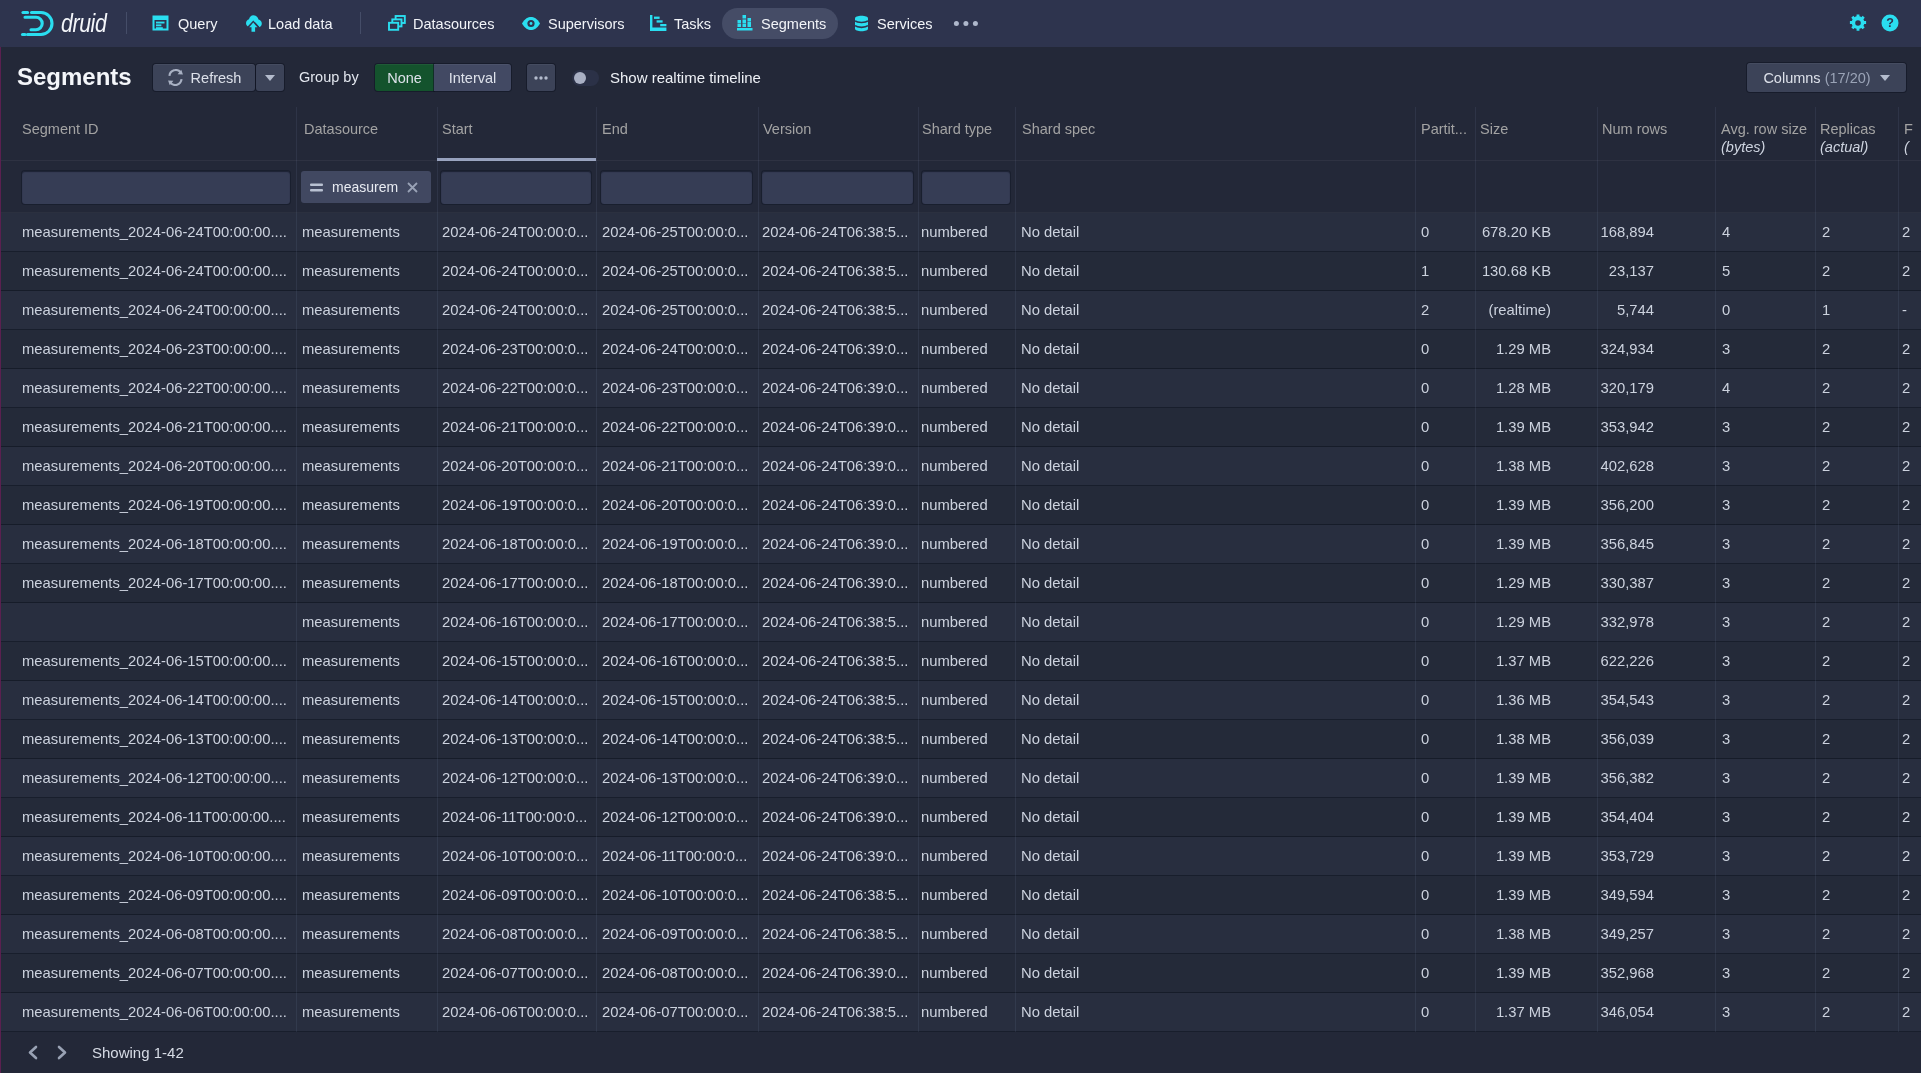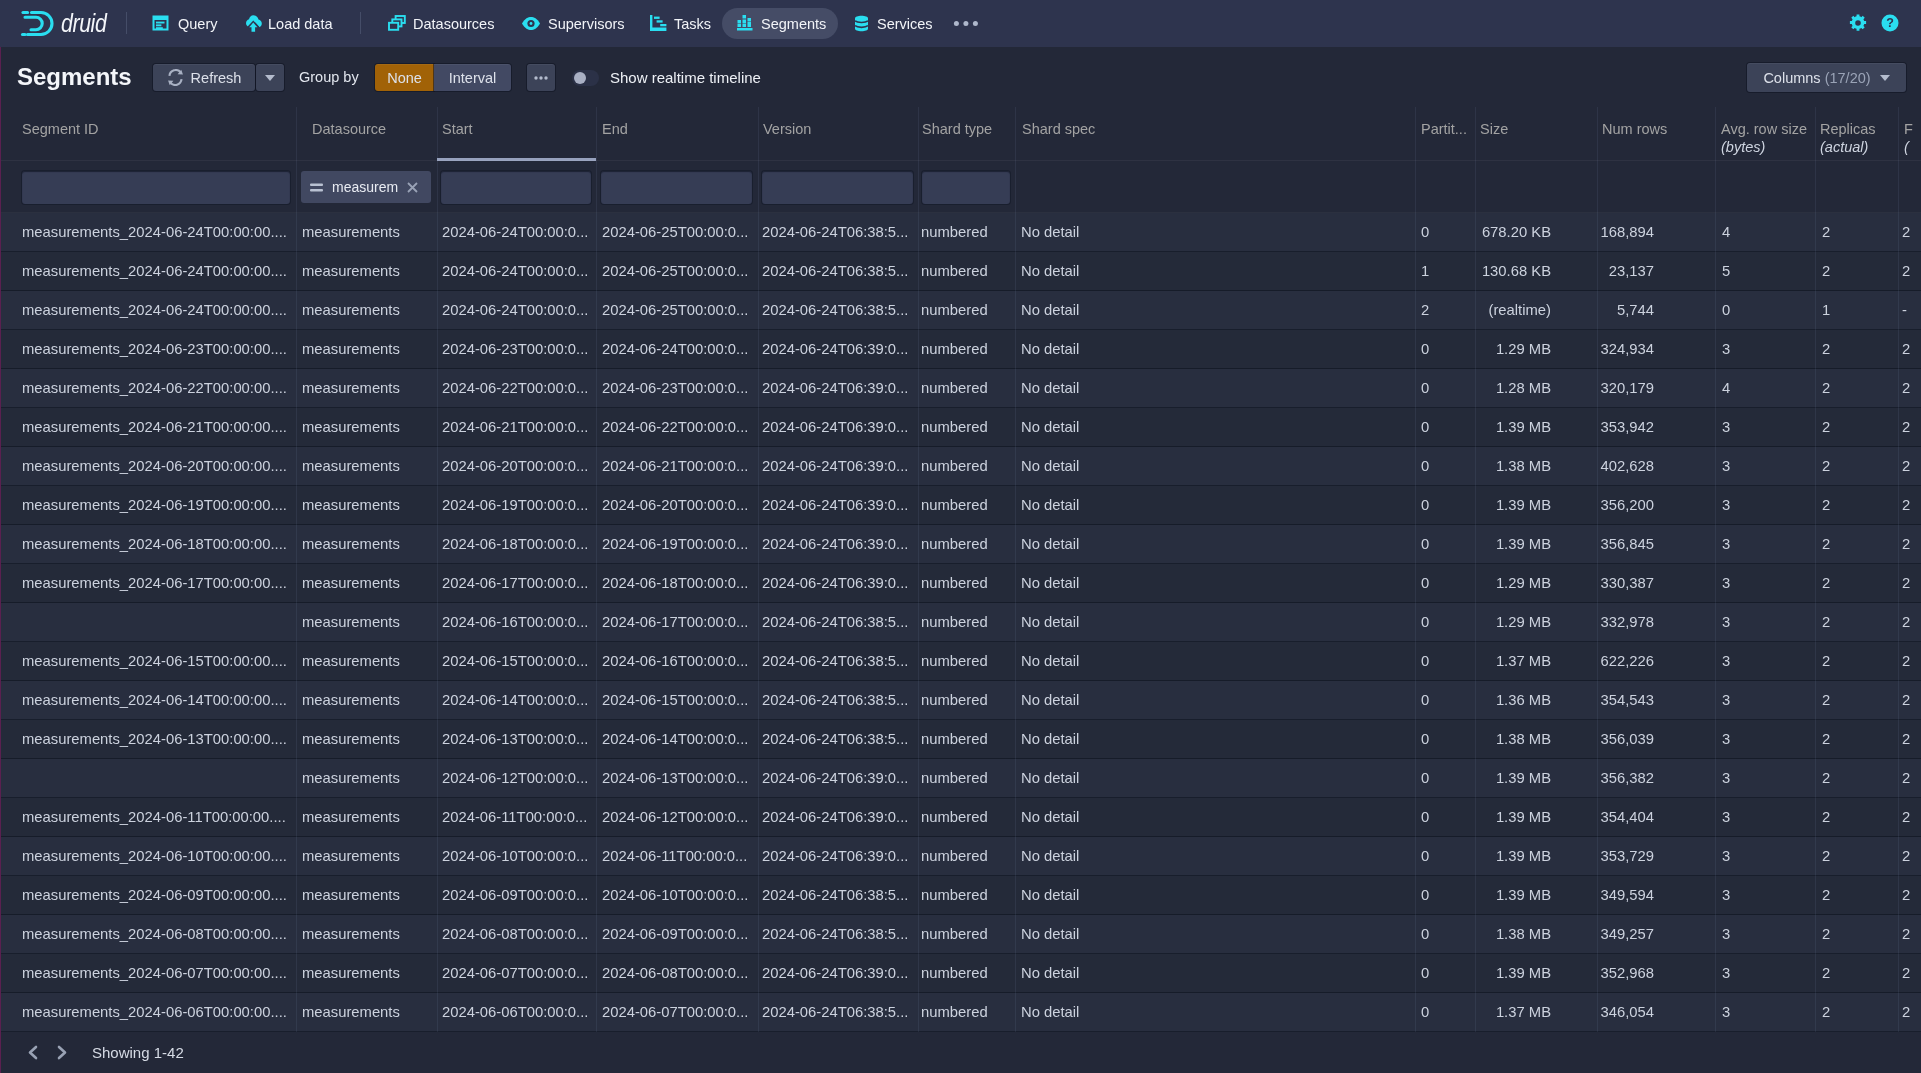--- a/index.html
+++ b/index.html
@@ -159,42 +159,42 @@
       <path fill="#a9b1c3" d="M2.6 15.3 L1.0 10.8 L6.0 11.1 Z"></path>
     </svg>
     Refresh
   </div>
   <div class="btn" style="left:256px;width:28px;">
     <svg width="10" height="6" viewBox="0 0 10 6">
         <path fill="#b4bccd" d="M0 0h10L5 6z"></path>
       </svg>
   </div>
   <div id="lbl-groupby">Group by</div>
-  <div class="btn" style="left:375px;width:59px;background:#a16207;border-radius:3px 0 0 3px;">None</div>
+  <div class="btn" style="left:375px;width:59px;background:#14532d;border-radius:3px 0 0 3px;">None</div>
   <div class="btn" style="left:434px;width:77px;background:#424963;border-radius:0 3px 3px 0;">Interval</div>
   <div class="btn" style="left:527px;width:28px;">
     <svg width="14" height="4" viewBox="0 0 14 4">
       <circle cx="2" cy="2" r="1.7" fill="#b4bccd"></circle>
         <circle cx="7" cy="2" r="1.7" fill="#b4bccd"></circle>
         <circle cx="12" cy="2" r="1.7" fill="#b4bccd"></circle>
     </svg>
   </div>
   <div id="toggletrack"></div>
   <div id="toggleknob"></div>
   <div id="lbl-toggle">Show realtime timeline</div>
   <div class="btn" style="left:1747px;top:16px;width:159px;height:29px;">
     <span>Columns&nbsp;<span style="color:#9aa3b6">(17/20)</span></span>
     <svg style="margin-left:9px" width="10" height="6" viewBox="0 0 10 6">
         <path fill="#b4bccd" d="M0 0h10L5 6z"></path>
       </svg>
   </div>
 </div>
 <div id="thead">
   <div class="hl" style="left:22px">Segment ID</div>
-  <div class="hl" style="left:312px">Datasource</div>
+  <div class="hl" style="left:304px">Datasource</div>
   <div class="hl" style="left:442px">Start</div>
   <div class="hl" style="left:602px">End</div>
   <div class="hl" style="left:763px">Version</div>
   <div class="hl" style="left:922px">Shard type</div>
   <div class="hl" style="left:1022px">Shard spec</div>
   <div class="hl" style="left:1421px">Partit...</div>
   <div class="hl" style="left:1480px">Size</div>
   <div class="hl" style="left:1602px">Num rows</div>
   <div class="hl" style="left:1721px">Avg. row size</div>
   <div class="hl2" style="left:1721px">(bytes)</div>
@@ -439,20 +439,21 @@
 <div class="c" style="left:921px">numbered</div>
 <div class="c" style="left:1021px">No detail</div>
 <div class="c" style="left:1421px">0</div>
 <div class="c r" style="left:1451px;width:100px">1.38 MB</div>
 <div class="c r" style="left:1554px;width:100px">356,039</div>
 <div class="c" style="left:1722px">3</div>
 <div class="c" style="left:1822px">2</div>
 <div class="c" style="left:1902px">2</div>
 </div>
 <div class="row odd">
+<div class="c" style="left:22px">measurements_2024-06-12T00:00:00....</div>
 <div class="c" style="left:302px">measurements</div>
 <div class="c" style="left:442px">2024-06-12T00:00:0...</div>
 <div class="c" style="left:602px">2024-06-13T00:00:0...</div>
 <div class="c" style="left:762px">2024-06-24T06:39:0...</div>
 <div class="c" style="left:921px">numbered</div>
 <div class="c" style="left:1021px">No detail</div>
 <div class="c" style="left:1421px">0</div>
 <div class="c r" style="left:1451px;width:100px">1.39 MB</div>
 <div class="c r" style="left:1554px;width:100px">356,382</div>
 <div class="c" style="left:1722px">3</div>

